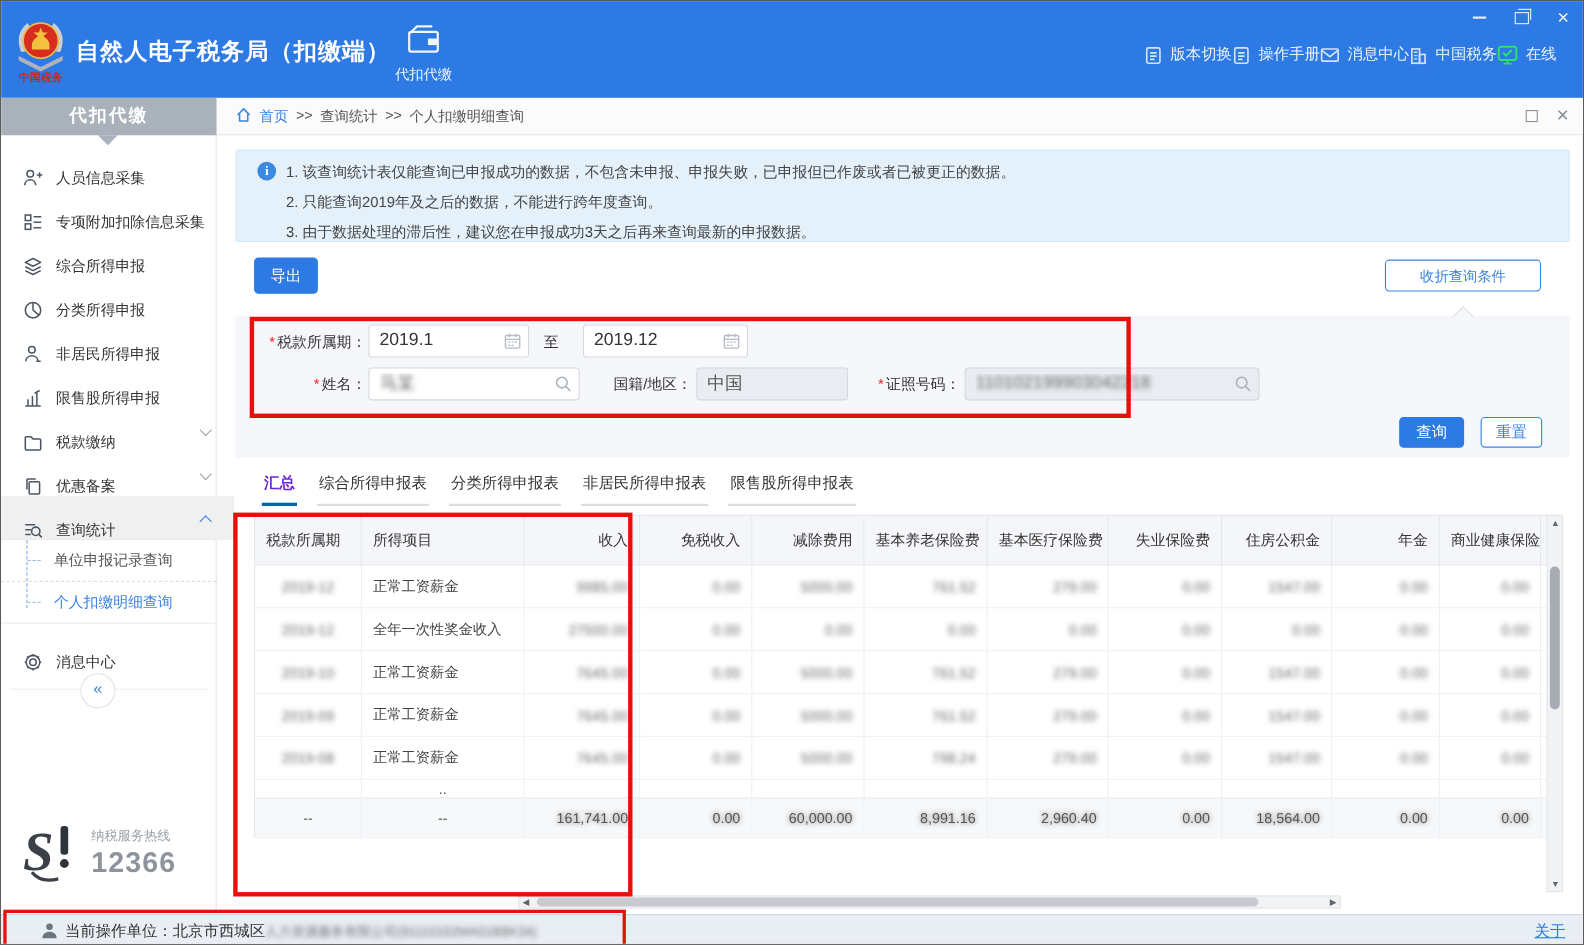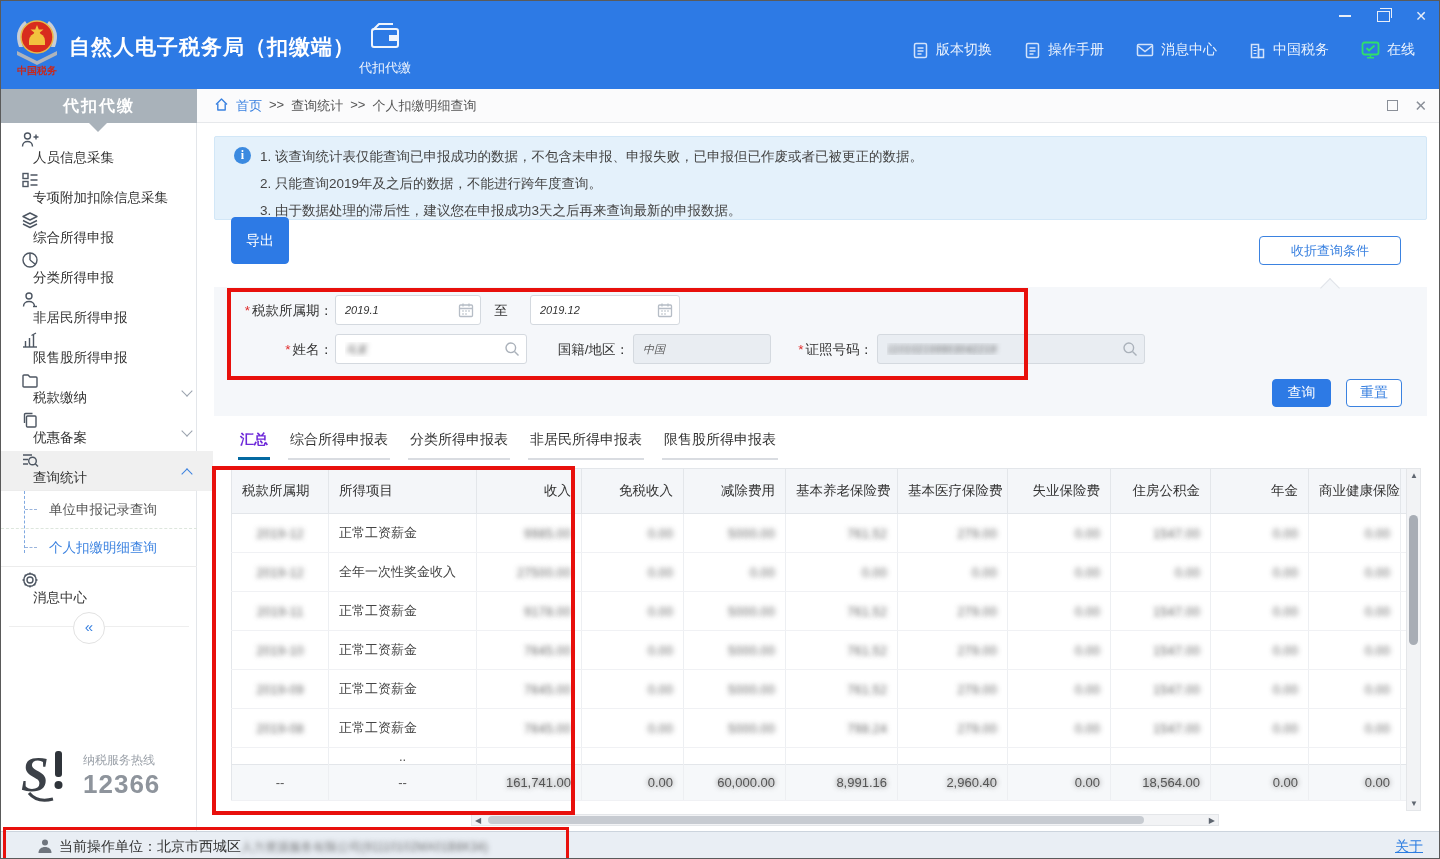--- a/index.html
+++ b/index.html
@@ -5,34 +5,34 @@
   html,body{margin:0;padding:0;background:#333;}
   .window{position:relative;width:1440px;height:859px;background:#fff;overflow:hidden;
     font-family:"Liberation Sans","DejaVu Sans",sans-serif;border:1px solid #5a5a5a;box-sizing:border-box;}
   .abs{position:absolute;}
 
   
   .app-header{position:absolute;left:0;top:0;width:1440px;height:88px;background:#2d7ae5;}
   .app-title{position:absolute;left:68px;top:32px;color:#fff;font-size:21px;font-weight:bold;letter-spacing:1px;}
   .module-tab{position:absolute;left:344px;top:14px;width:80px;height:66px;text-align:center;color:#fff;cursor:pointer;}
   .module-tab .lbl{position:absolute;left:0;top:44px;width:80px;font-size:13px;color:#f0f5fd;}
-  .hmenu{position:absolute;right:26px;top:40px;display:flex;gap:32px;}
+  .hmenu{position:absolute;right:26px;top:40px;display:flex;}
   .hmenu-item{display:flex;align-items:center;gap:7px;color:#eaf2fd;font-size:14px;cursor:pointer;}
   .winctl{position:absolute;top:6px;right:10px;display:flex;gap:18px;align-items:center;color:#e8eef8;}
   .winctl .wc{width:20px;height:18px;display:flex;align-items:center;justify-content:center;cursor:pointer;font-size:14px;}
   .wc-min{width:12px;height:2px;background:#e8eef8;}
   .wc-restore{position:relative;width:11px;height:9px;border:1.4px solid #e8eef8;background:transparent;}
   .wc-restore::before{content:"";position:absolute;left:2px;top:-4px;width:11px;height:9px;border:1.4px solid #e8eef8;border-bottom:none;border-left:none;}
 
   
   .sidebar{position:absolute;left:0;top:88px;width:196px;height:742px;background:#fff;border-right:1px solid #e3e6ea;box-sizing:border-box;}
   .sb-header{position:absolute;left:0;top:0;width:196px;height:34px;background:#a9b2ba;color:#fff;
     font-size:16px;letter-spacing:2px;text-align:center;line-height:34px;font-weight:bold;}
   .sb-caret{position:absolute;left:88px;top:34px;width:0;height:0;border-left:9px solid transparent;border-right:9px solid transparent;border-top:9px solid #a9b2ba;}
-  .sb-item{position:absolute;left:0;width:212px;height:40px;display:flex;align-items:flex-start;padding-left:20px;box-sizing:border-box;cursor:pointer;flex-direction:column;}
+  .sb-item{position:absolute;left:0;width:212px;height:40px;display:flex;align-items:flex-end;padding-left:20px;box-sizing:border-box;cursor:pointer;}
   .sb-item .txt{margin-left:12px;font-size:13.5px;color:#333;}
   .sb-item.active-group{background:#f0f0f0;}
   .chev{width:7px;height:7px;border-right:1.5px solid #9aa2ad;border-bottom:1.5px solid #9aa2ad;transform:rotate(45deg);position:absolute;right:22px;top:16px;}
   .chev.up{transform:rotate(-135deg);border-color:#3b82e0;top:19px;}
   .sb-sub{position:absolute;left:0;width:196px;height:37px;display:flex;align-items:center;padding-left:48px;box-sizing:border-box;cursor:pointer;font-size:13.5px;color:#555;}
   .sb-sub.active{color:#3b82e0;}
   .sub-stub{position:absolute;left:24px;width:12px;border-top:1px dashed #9ab4dc;}
   .sb-sep{position:absolute;left:0;width:196px;border-top:1px solid #ececec;}
   .sb-sep.dash{border-top:1px dashed #dde6dd;}
   .collapse-line{position:absolute;left:8px;top:625px;width:180px;border-top:1px solid #eee;}
@@ -59,21 +59,21 @@
   
   .btn{position:absolute;border-radius:4px;font-size:14px;text-align:center;cursor:pointer;box-sizing:border-box;}
   .btn.primary{background:#2d7ae5;color:#fff;border:1px solid #2d7ae5;}
   .btn.ghost{background:#fff;color:#3b82e0;border:1px solid #3b82e0;}
   .form-panel{position:absolute;left:213px;top:286px;width:1213px;height:129px;background:#f5f7fa;}
   .form-caret{position:absolute;left:1322px;top:280px;width:13px;height:13px;background:#f5f7fa;border-left:1px solid #e0e3e8;border-top:1px solid #e0e3e8;transform:rotate(45deg);z-index:2;}
   .flabel{position:absolute;font-size:13.5px;color:#333;text-align:right;}
   .star{color:#e02a2a;margin-right:2px;}
   .inputwrap{position:absolute;height:30px;}
   .inputwrap input{width:100%;height:100%;box-sizing:border-box;border:1px solid #d4d9df;border-radius:3px;background:#fff;
-    font-size:11px;color:#333;padding:0 28px 0 9px;font-family:inherit;outline:none;font-style:italic;}
+    font-size:16px;color:#333;padding:0 28px 0 9px;font-family:inherit;outline:none;}
   .inputwrap input.disabled{background:#e9edf2;color:#555;}
   .inputwrap input.masked{color:transparent;text-shadow:0 0 5px rgba(70,70,70,0.85);}
   .in-icon{position:absolute;right:7px;top:7px;width:16px;height:16px;pointer-events:none;}
 
   
   .tabs{position:absolute;left:237px;top:430px;display:flex;gap:18px;}
   .tab{font-size:14px;color:#333;padding:0 2px 8px 2px;border-bottom:2px solid #d9dce1;cursor:pointer;}
   .tab.active{color:#6d28d9;border-bottom:3px solid #0369a1;font-weight:bold;}
 
   
@@ -341,21 +341,21 @@
     </div>
   </div>
 
   <div class="notice">
     <div class="notice-icon">i</div>
     <div class="notice-line" style="top:11px">1. 该查询统计表仅能查询已申报成功的数据，不包含未申报、申报失败，已申报但已作废或者已被更正的数据。</div>
     <div class="notice-line" style="top:38px">2. 只能查询2019年及之后的数据，不能进行跨年度查询。</div>
     <div class="notice-line" style="top:65px">3. 由于数据处理的滞后性，建议您在申报成功3天之后再来查询最新的申报数据。</div>
   </div>
 
-  <button class="btn primary" style="left:230px;top:216px;width:58px;height:47px">导出</button>
+  <button class="btn primary" style="left:230px;top:233px;width:58px;height:33px">导出</button>
   <button class="btn ghost" style="left:1258px;top:235px;width:142px;height:29px;font-size:13px">收折查询条件</button>
 
   <div class="form-panel"></div>
   <div class="form-caret"></div>
 
   <div class="flabel" style="left:218px;top:301px;width:114px"><span class="star">*</span><span>税款所属期：</span></div>
   <div class="inputwrap" style="left:334px;top:294px;width:146px">
     <input readonly="" value="2019.1" style="">
     <svg class="in-icon" viewBox="0 0 16 16">
         <g fill="none" stroke="#b6bdc6" stroke-width="1.3">
@@ -468,34 +468,20 @@
             <td class="c4 masked">0.00</td>
             <td class="c5 masked">0.00</td>
             <td class="c6 masked">0.00</td>
             <td class="c7 masked">0.00</td>
             <td class="c8 masked">0.00</td>
             <td class="c9 masked">0.00</td>
             <td class="c10 masked">0.00</td>
             <td class="c11"></td>
           </tr>
           <tr>
-            <td class="c0 masked">2019-11</td>
-            <td class="c1">正常工资薪金</td>
-            <td class="c2 masked">9178.00</td>
-            <td class="c3 masked">0.00</td>
-            <td class="c4 masked">5000.00</td>
-            <td class="c5 masked">761.52</td>
-            <td class="c6 masked">279.00</td>
-            <td class="c7 masked">0.00</td>
-            <td class="c8 masked">1547.00</td>
-            <td class="c9 masked">0.00</td>
-            <td class="c10 masked">0.00</td>
-            <td class="c11"></td>
-          </tr>
-          <tr>
             <td class="c0 masked">2019-10</td>
             <td class="c1">正常工资薪金</td>
             <td class="c2 masked">7645.00</td>
             <td class="c3 masked">0.00</td>
             <td class="c4 masked">5000.00</td>
             <td class="c5 masked">761.52</td>
             <td class="c6 masked">279.00</td>
             <td class="c7 masked">0.00</td>
             <td class="c8 masked">1547.00</td>
             <td class="c9 masked">0.00</td>

